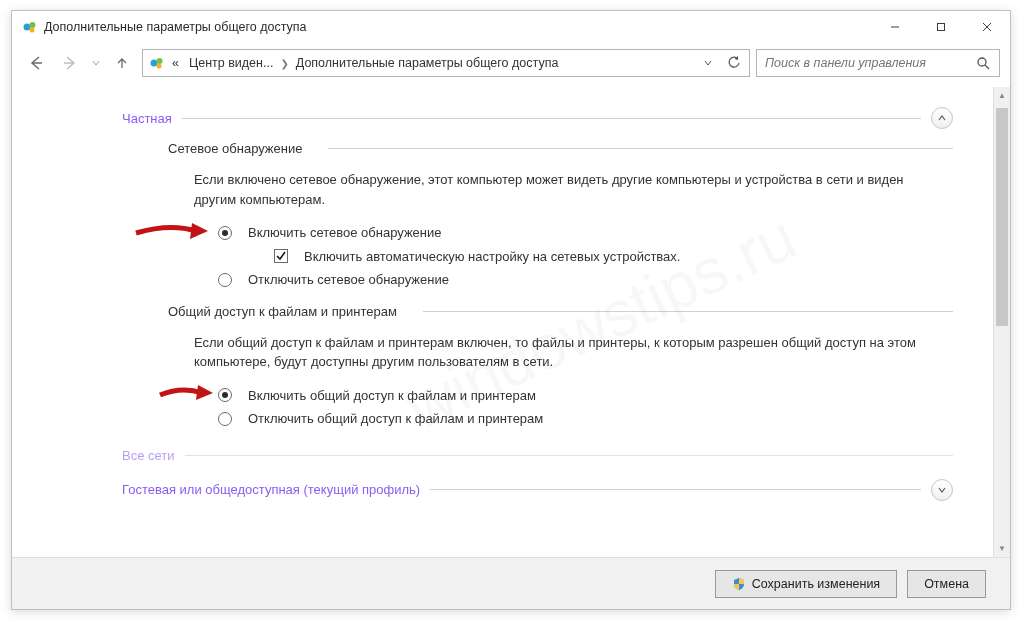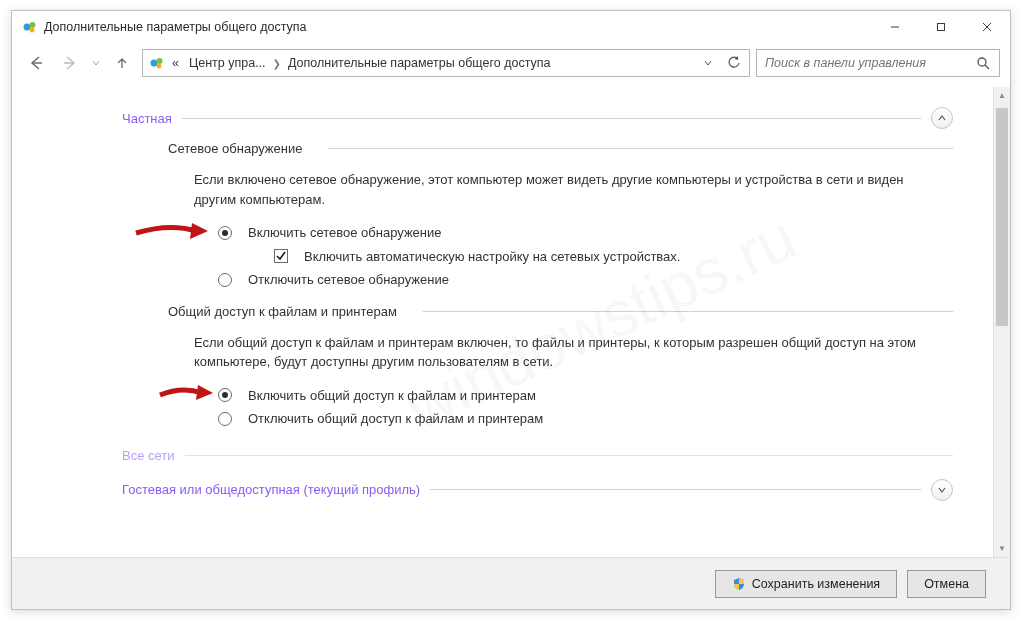--- a/index.html
+++ b/index.html
@@ -330,21 +330,21 @@
 
     <div class="addressbar">
       <span class="icon">
         <svg width="16" height="16" viewBox="0 0 16 16">
           <circle cx="5" cy="8" r="3.5" fill="#2aa0da"></circle>
           <circle cx="10.5" cy="6" r="3" fill="#7bbf3f"></circle>
           <circle cx="10" cy="11" r="2.5" fill="#f2b21a"></circle>
         </svg>
       </span>
       <span class="crumb">«</span>
-      <span class="crumb">Центр упра...</span>
+      <span class="crumb">Центр виден...</span>
       <span class="sep">❯</span>
       <span class="crumb">Дополнительные параметры общего доступа</span>
       <span class="spacer"></span>
       <div class="addr-btn">
         <svg width="10" height="10" viewBox="0 0 10 10">
             <path d="M2 3 L5 7 L8 3" fill="none" stroke="#555" stroke-width="1"></path>
           </svg>
       </div>
       <div class="addr-btn">
         <svg width="14" height="14" viewBox="0 0 14 14" fill="none">

